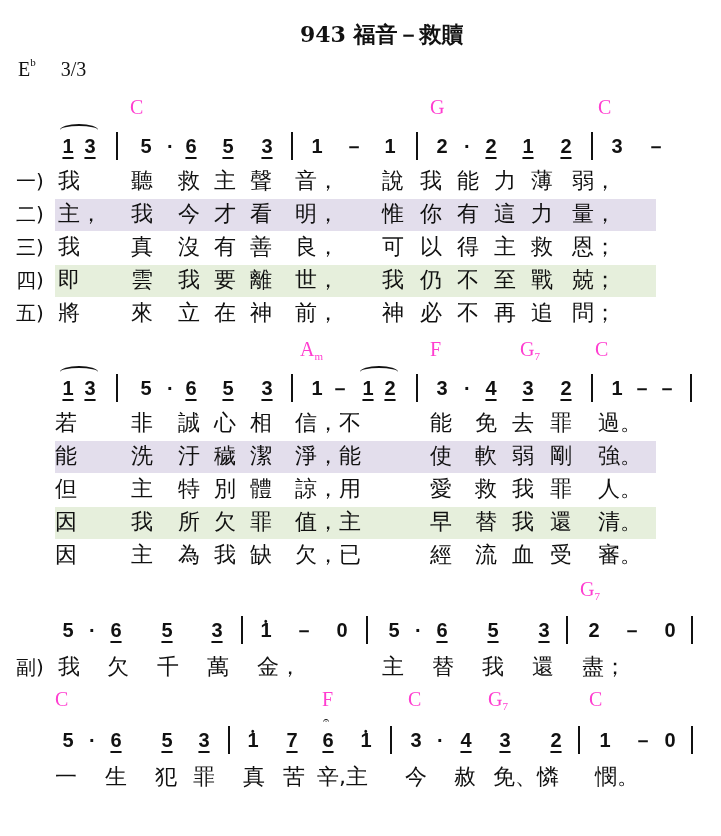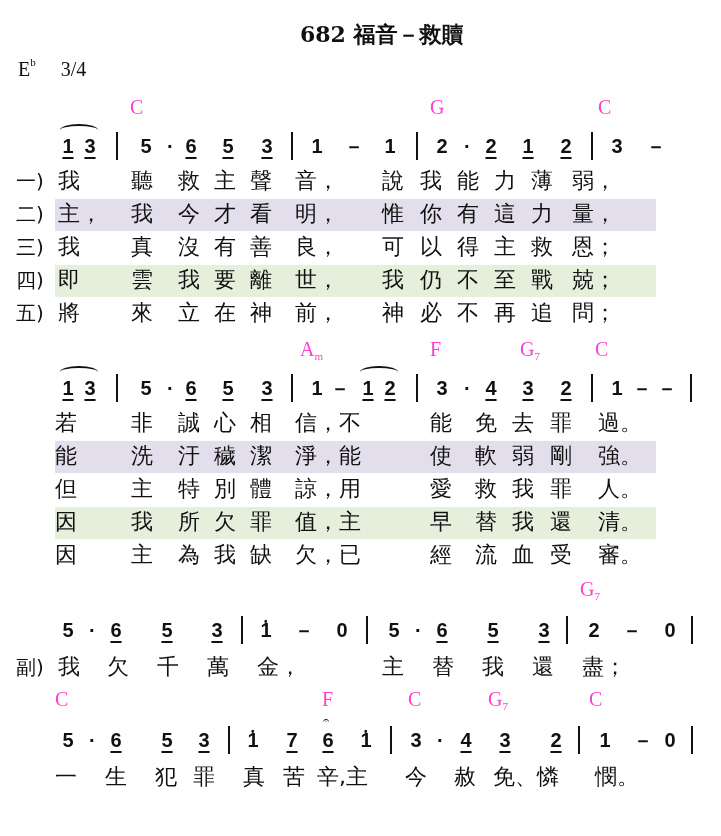--- a/index.html
+++ b/index.html
@@ -20,24 +20,24 @@
   .fermata { font-size:11px; line-height:10px; }
   .band { height:32px; }
   .band.purple { background:#e3deec; }
   .band.green { background:#e6efdc; }
   .lyr { font-family:"DejaVu Sans", sans-serif; font-size:22px; line-height:30px; white-space:nowrap; }
   .vlabel { font-family:"DejaVu Sans", sans-serif; font-size:20px; line-height:30px; white-space:nowrap; }
 </style>
 </head>
 <body>
 
-<div class="abs title">682  福音－救贖</div>
+<div class="abs title">943  福音－救贖</div>
 <div class="abs key">
   <span>E</span><sup>b</sup>
-  <span style="margin-left:20px">3/4</span>
+  <span style="margin-left:20px">3/3</span>
 </div>
 
 <div id="sys1">
     <div class="abs chord" style="left: 130px; top: 96px;">C</div>
     <div class="abs chord" style="left: 430px; top: 96px;">G</div>
     <div class="abs chord" style="left: 598px; top: 96px;">C</div>
     <div class="abs slur" style="left: 60px; top: 124px; width: 38px;"></div>
     <div class="abs note u" style="left: 58px; top: 134px;">1</div>
     <div class="abs note u" style="left: 80px; top: 134px;">3</div>
     <div class="abs note" style="left: 136px; top: 134px;">5</div>

